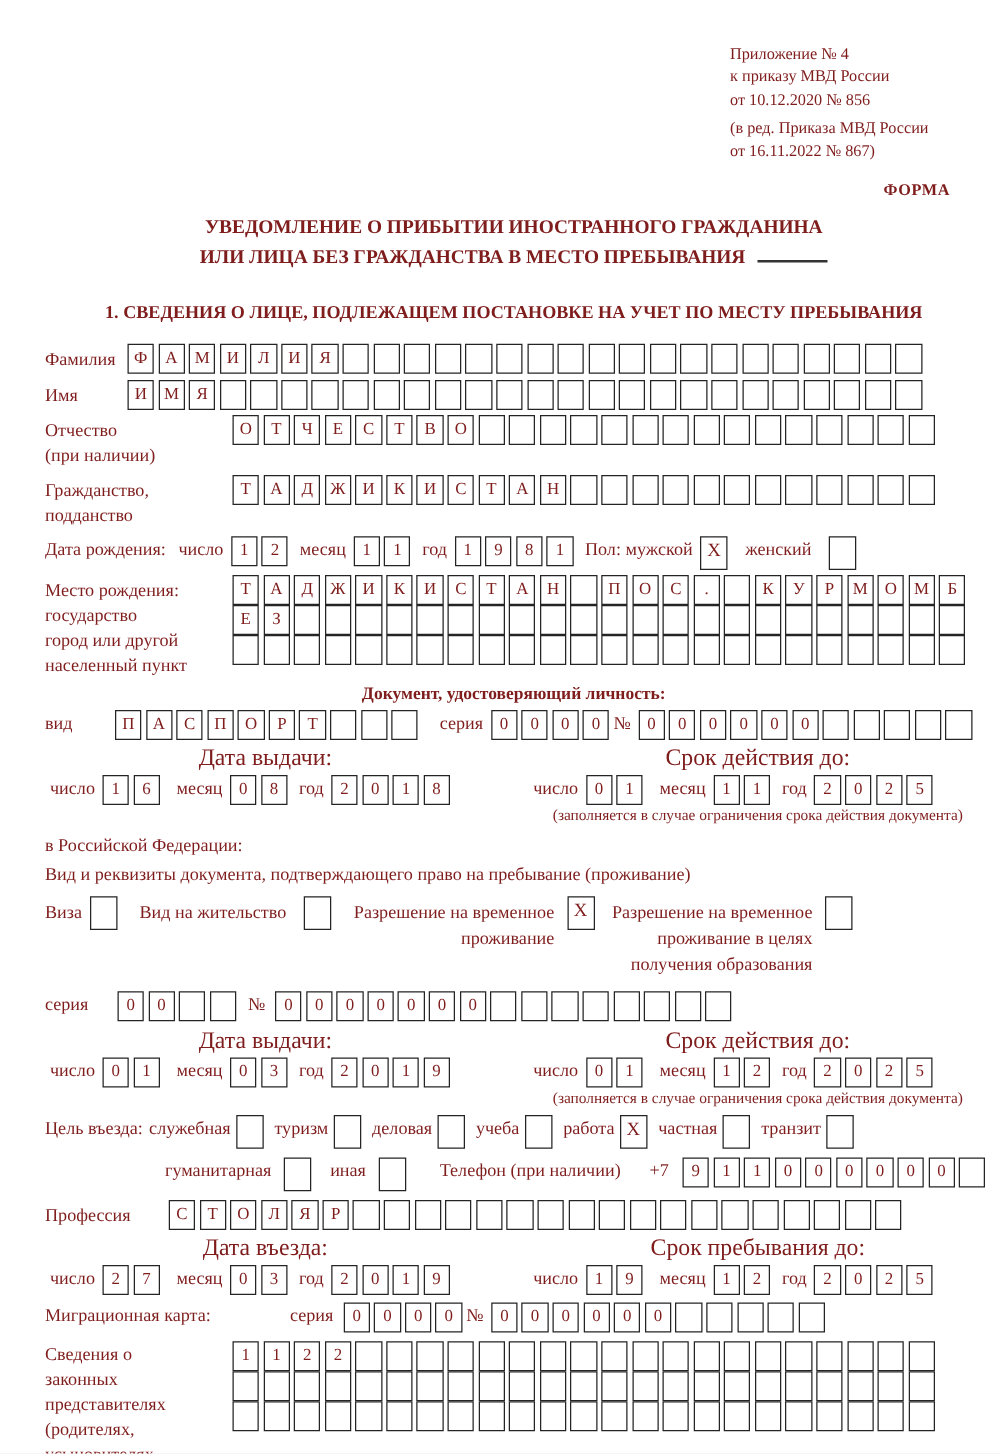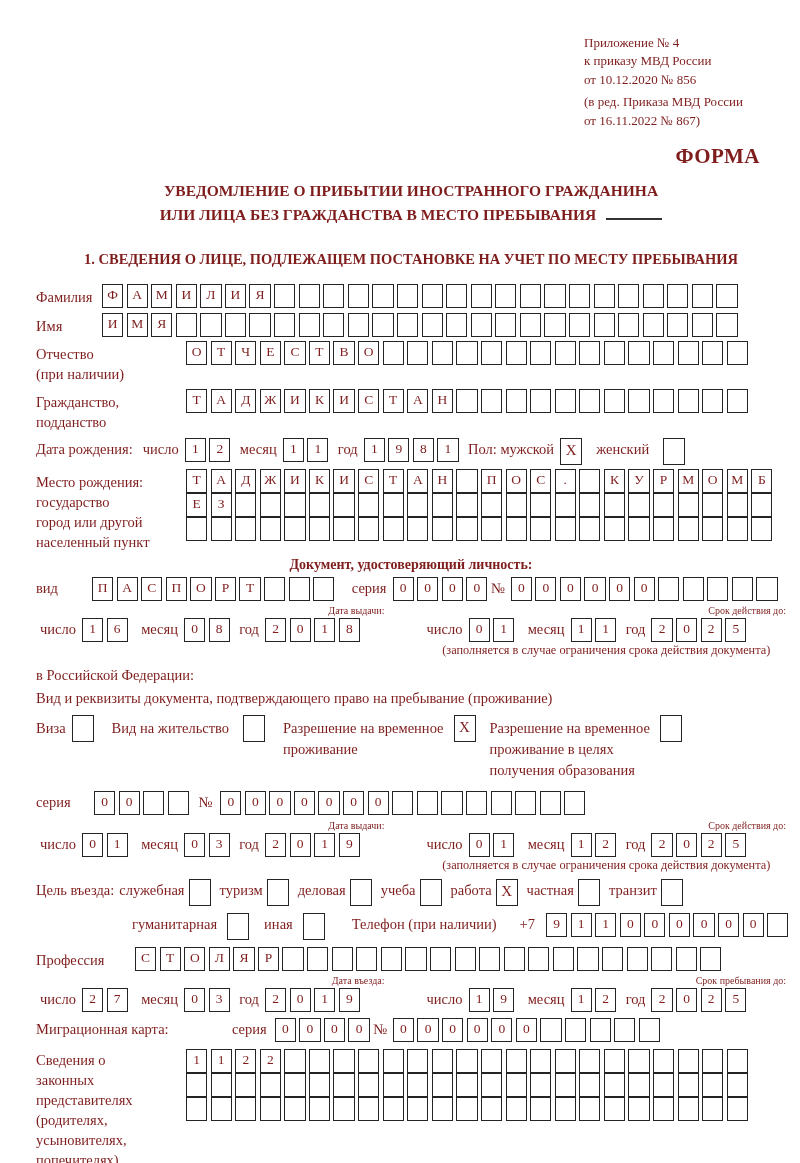--- a/index.html
+++ b/index.html
@@ -11,21 +11,21 @@
     color:#7f1d1d;
     font-family:"Liberation Serif","DejaVu Serif",serif;
     font-size:14.5px;
     padding:34px 14px 14px 36px;
     overflow:hidden;
     position:relative;
   }
   
   .hdr { margin-left:548px; font-size:13px; line-height:1.42; }
   .hdr .gap { height:4px; }
-  .forma { text-align:right; font-weight:bold; font-size:21px; margin:14px 26px 10px 0; letter-spacing:.5px; }
+  .forma { text-align:right; font-weight:bold; font-size:13px; margin:14px 26px 10px 0; letter-spacing:.5px; }
   
   .title { text-align:center; font-weight:bold; font-size:15.5px; line-height:1.55; margin:4px 0 0 0; }
   .uline { display:inline-block; width:56px; border-bottom:2px solid #333; height:14px; margin-left:10px; }
   .sec-head { text-align:center; font-weight:bold; font-size:14.5px; margin:24px 0 16px 0; }
   
   .cell {
     display:inline-block; box-sizing:border-box;
     width:21.2px; height:24px;
     border:1.7px solid #242424;
     margin-right:3.4px;
@@ -37,29 +37,29 @@
   
   .frow { display:flex; align-items:flex-start; margin-bottom:4.5px; }
   .flabel { flex:none; line-height:1.38; padding-top:3px;font-family:Liberation Serif, serif; }
   .w66{width:66px} .w148{width:150px} .w99{width:99px} .w190{width:196px}
   .t { padding-top:3px; }
   .ml6{margin-left:6px} .ml10{margin-left:10px} .ml14{margin-left:14px} .ml18{margin-left:18px}
   .mr6{margin-right:6px} .mr8{margin-right:8px}
   
   .dates { display:flex; margin:2px 0 6px 0; }
   .dblock { }
-  .dblock .dhead { text-align:right; font-size:10px; margin-bottom:2px; }
+  .dblock .dhead { text-align:center; font-size:19px; margin-bottom:2px; }
   .dnote { font-size:12.3px; margin-top:1px; text-align:center; }
   .drow { display:flex; align-items:flex-start; white-space:nowrap; }
   .drow .t { margin-right:6px; }
   
   .optrow { display:flex; align-items:flex-start; margin:6px 0 10px 0; }
   .opt { display:flex; align-items:flex-start; }
   .opt .ol { line-height:1.45; padding-top:3px; }
-  .opt .ol.ctr { text-align:left; }
+  .opt .ol.ctr { text-align:right; }
   .purpose-row { display:flex; align-items:flex-start; white-space:nowrap; margin-bottom:7px; }
   .purpose-row .t { margin-right:5px; }
   .pitem { display:inline-flex; align-items:flex-start; margin-right:9px; }
   .pitem .t { margin-right:4px; }
 </style>
 </head>
 <body>
 
 <div class="page">
 

